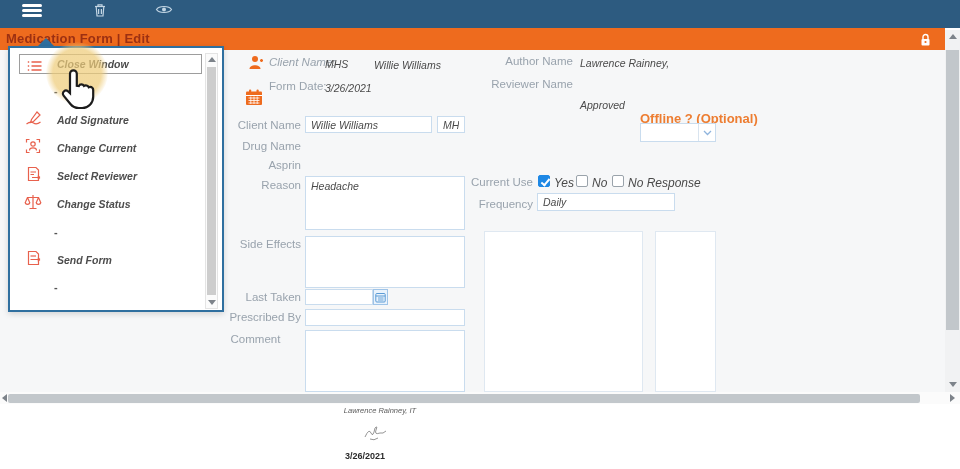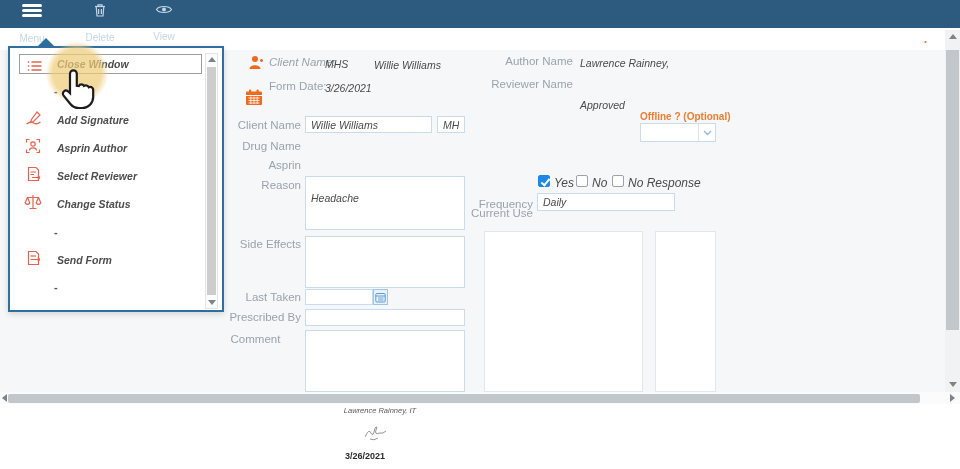--- a/index.html
+++ b/index.html
@@ -21,34 +21,34 @@
   .lock { position:absolute; left:920px; top:33px; }
 
   
   .content { position:absolute; left:0; top:50px; width:945px; height:342px; background:#f6f7f8; }
 
   .glabel { position:absolute; color:#99a3ad; font-size:11.5px; white-space:nowrap; }
   .rlabel { text-align:right; }
   .ival { font-style:italic; color:#4a4a4a; font-size:10.5px; }
   .field { position:absolute; background:#fff; border:1px solid #c9dcee; font-style:italic;
     color:#4a4a4a; font-size:10.5px; padding:1px 5px; font-family:"Liberation Sans",sans-serif; outline:none; }
-  textarea.field { resize:none; padding-top:15px; }
+  textarea.field { resize:none; padding-top:3px; }
   .box { position:absolute; background:#fff; border:1px solid #dfe8f1; }
 
   
   .hicon { position:absolute; }
 
   
   .cb { position:absolute; width:12px; height:12px; border:1px solid #9aa3ab; background:#fff; border-radius:2px; }
   .cb.checked { background:#1e88e5; border-color:#1e88e5; }
   .cb.checked::after { content:""; position:absolute; left:3.5px; top:0.5px; width:3px; height:7px;
     border:solid #fff; border-width:0 2px 2px 0; transform:rotate(40deg); }
   .cblabel { position:absolute; font-style:italic; font-size:12px; color:#4a4a4a; white-space:nowrap; }
 
-  .offline-label { position:absolute; left:640px; top:111px; font-size:10px; font-weight:bold; color:#ed7d31; }
+  .offline-label { position:absolute; left:640px; top:111px; font-size:13px; font-weight:bold; color:#ed7d31; }
   .offline-select { position:absolute; left:640px; top:123px; width:76px; height:19px; background:#fff;
     border:1px solid #c9dcee; }
   .offline-select .chev { position:absolute; right:0; top:0; width:17px; height:17px;
     border-left:1px solid #d9e4ef; display:flex; align-items:center; justify-content:center; }
 
   .calbtn { position:absolute; left:373px; top:289px; width:15px; height:16px; background:#eaf3fc;
     border:1px solid #9fc4e8; display:flex; align-items:center; justify-content:center; }
 
   
   .vscroll { position:absolute; left:945px; top:30px; width:15px; height:362px; background:#f1f2f3; }
@@ -111,20 +111,23 @@
       <span>
         <svg width="18" height="15" viewBox="0 0 18 12" fill="none">
           <path d="M1.5 6 C4 2 14 2 16.5 6 C14 10 4 10 1.5 6 Z" stroke="#c3d6e4" stroke-width="1.2"></path>
           <circle cx="9" cy="6" r="2" fill="#c3d6e4"></circle>
         </svg>
       </span>
       <span class="tlabel">View</span>
     </div>
   </div>
 
+  <div class="titlebar">
+    <span class="ttext">Medication Form | Edit</span>
+  </div>
   <span class="lock">
     <svg width="11" height="14" viewBox="0 0 11 14">
       <path d="M3 6 V4 a2.5 2.5 0 0 1 5 0 V6" fill="none" stroke="#fff" stroke-width="1.4"></path>
       <rect x="1.5" y="6" width="8" height="6.5" rx="1" fill="#fff"></rect>
       <circle cx="5.5" cy="9" r="1.1" fill="#ee6b1e"></circle>
     </svg>
   </span>
 
   <div class="content"></div>
 
@@ -181,21 +184,21 @@
 
   <span class="offline-label">Offline ? (Optional)</span>
   <div class="offline-select">
     <span class="chev">
       <svg width="9" height="6" viewBox="0 0 9 6">
           <path d="M1 1 L4.5 4.5 L8 1" fill="none" stroke="#8fb4dd" stroke-width="1.3"></path>
         </svg>
     </span>
   </div>
 
-  <span class="glabel rlabel" style="left:440px; top:176px; width:93px;margin-top:31px;">Current Use</span>
+  <span class="glabel rlabel" style="left:440px; top:176px; width:93px;">Current Use</span>
   <span class="cb checked" style="left:538px; top:175px;"></span>
   <span class="cblabel" style="left:554px; top:176px;">Yes</span>
   <span class="cb" style="left:576px; top:175px;"></span>
   <span class="cblabel" style="left:592px; top:176px;">No</span>
   <span class="cb" style="left:612px; top:175px;"></span>
   <span class="cblabel" style="left:628px; top:176px;">No Response</span>
 
   <span class="glabel rlabel" style="left:440px; top:198px; width:93px;">Frequency</span>
   <input class="field" style="left: 537px; top: 193px; width: 138px; height: 18px;" value="Daily">
 
@@ -241,21 +244,21 @@
     </span>
     <span class="mi-text" style="top:66px;">Add Signature</span>
 
     <span class="mi-icon" style="left:15px; top:90px;">
       <svg width="16" height="16" viewBox="0 0 16 16" fill="none" stroke="#e8614d" stroke-width="1.2">
         <path d="M1.5 4.5 V1.5 H4.5 M11.5 1.5 H14.5 V4.5 M14.5 11.5 V14.5 H11.5 M4.5 14.5 H1.5 V11.5"></path>
         <circle cx="8" cy="6" r="2.2"></circle>
         <path d="M4.5 12.5 c0-3.5 7-3.5 7 0"></path>
       </svg>
     </span>
-    <span class="mi-text" style="top:94px;">Asprin Author</span>
+    <span class="mi-text" style="top:94px;">Change Current</span>
 
     <span class="mi-icon" style="left:16px; top:118px;">
       <svg width="16" height="16" viewBox="0 0 16 16" fill="none" stroke="#e8614d" stroke-width="1.2">
         <path d="M2.5 1.5 H10 L12.5 4 V14.5 H2.5 Z"></path>
         <path d="M4.5 6 H10 M4.5 8.5 H8"></path>
         <path d="M6 11.5 H14 M14 11.5 L11.8 9.8 M14 11.5 L11.8 13.2"></path>
       </svg>
     </span>
     <span class="mi-text" style="top:122px;">Select Reviewer</span>
 

